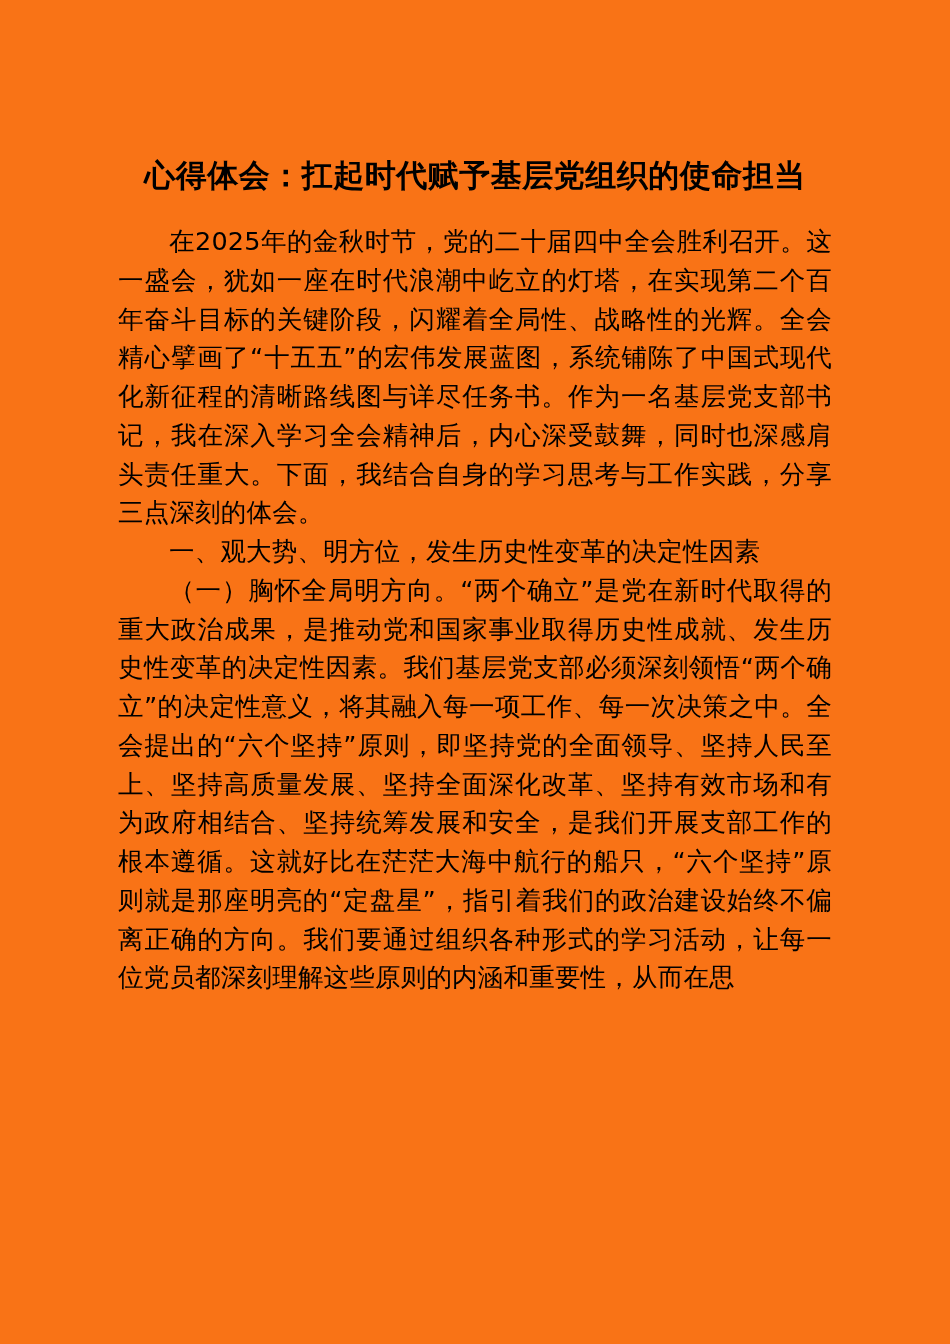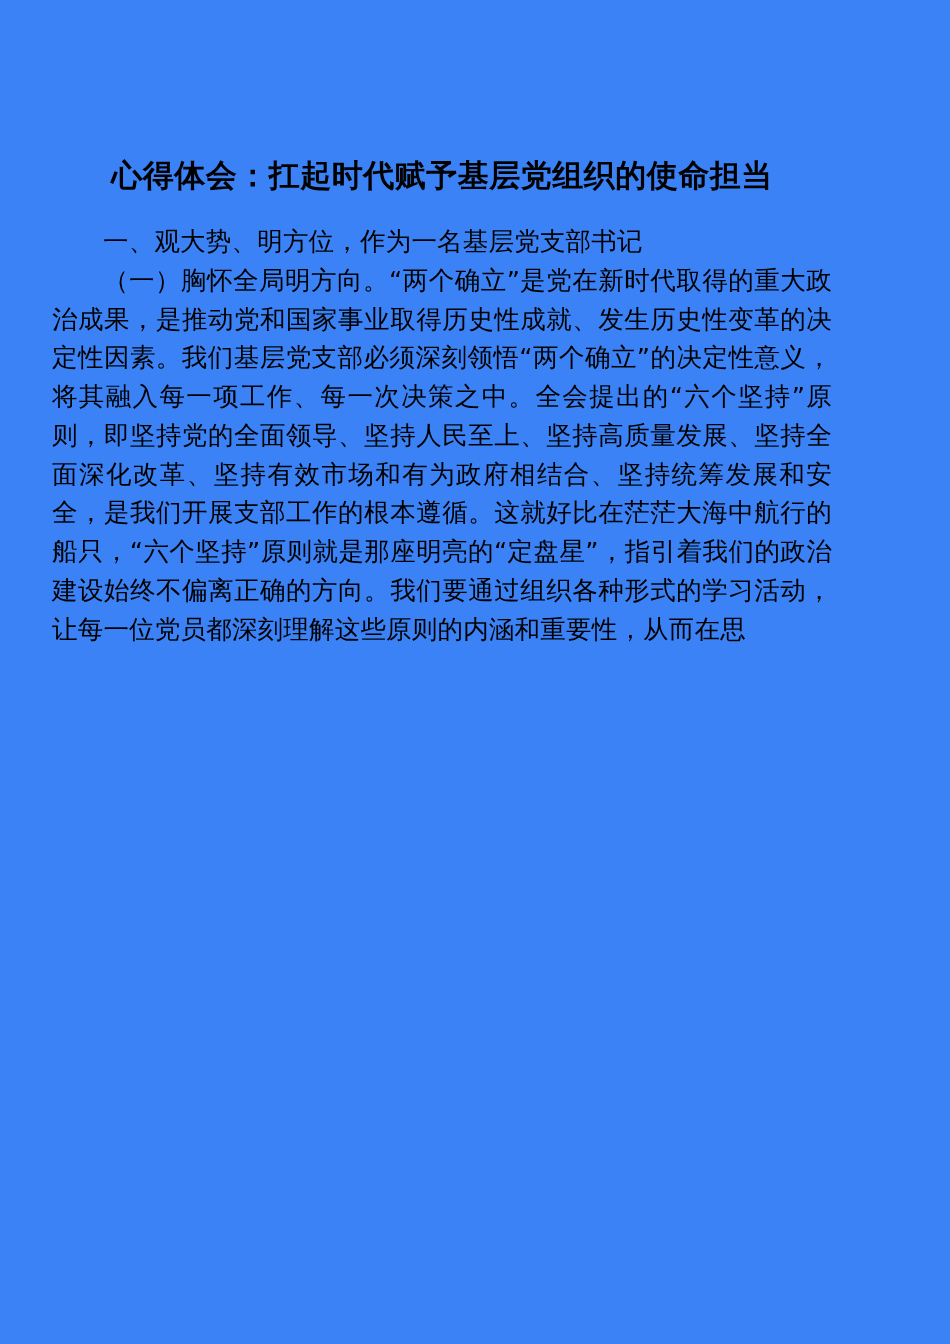--- a/index.html
+++ b/index.html
@@ -12,22 +12,22 @@
     height: 1344px;
     font-family: "DejaVu Sans", "Liberation Sans", sans-serif;
     color: #000000;
     overflow: hidden;
   }
   .page {
     position: relative;
     width: 950px;
     height: 1344px;
     box-sizing: border-box;
-    padding: 150px 118px 0 52px;
-    background: #3b82f6;
+    padding: 150px 118px 0 118px;
+    background: #f97316;
   }
   .doc-title {
     font-size: 31px;
     font-weight: bold;
     line-height: 1.62;
     text-align: center;
     letter-spacing: 0.5px;
     margin: 0 0 22px 0;
     padding: 0 6px;
   }
@@ -44,16 +44,17 @@
     margin: 0;
   }
 </style>
 </head>
 <body>
 
 <div class="page">
   <h1 class="doc-title">心得体会：扛起时代赋予基层党组织的使命担当</h1>
 
   <div class="body-text">
-    <p class="para">一、观大势、明方位，作为一名基层党支部书记</p>
+    <p class="para">在2025年的金秋时节，党的二十届四中全会胜利召开。这一盛会，犹如一座在时代浪潮中屹立的灯塔，在实现第二个百年奋斗目标的关键阶段，闪耀着全局性、战略性的光辉。全会精心擘画了“十五五”的宏伟发展蓝图，系统铺陈了中国式现代化新征程的清晰路线图与详尽任务书。作为一名基层党支部书记，我在深入学习全会精神后，内心深受鼓舞，同时也深感肩头责任重大。下面，我结合自身的学习思考与工作实践，分享三点深刻的体会。</p>
+    <p class="para">一、观大势、明方位，发生历史性变革的决定性因素</p>
     <p class="para">（一）胸怀全局明方向。“两个确立”是党在新时代取得的重大政治成果，是推动党和国家事业取得历史性成就、发生历史性变革的决定性因素。我们基层党支部必须深刻领悟“两个确立”的决定性意义，将其融入每一项工作、每一次决策之中。全会提出的“六个坚持”原则，即坚持党的全面领导、坚持人民至上、坚持高质量发展、坚持全面深化改革、坚持有效市场和有为政府相结合、坚持统筹发展和安全，是我们开展支部工作的根本遵循。这就好比在茫茫大海中航行的船只，“六个坚持”原则就是那座明亮的“定盘星”，指引着我们的政治建设始终不偏离正确的方向。我们要通过组织各种形式的学习活动，让每一位党员都深刻理解这些原则的内涵和重要性，从而在思</p>
   </div>
 </div>
 
 </body></html>

